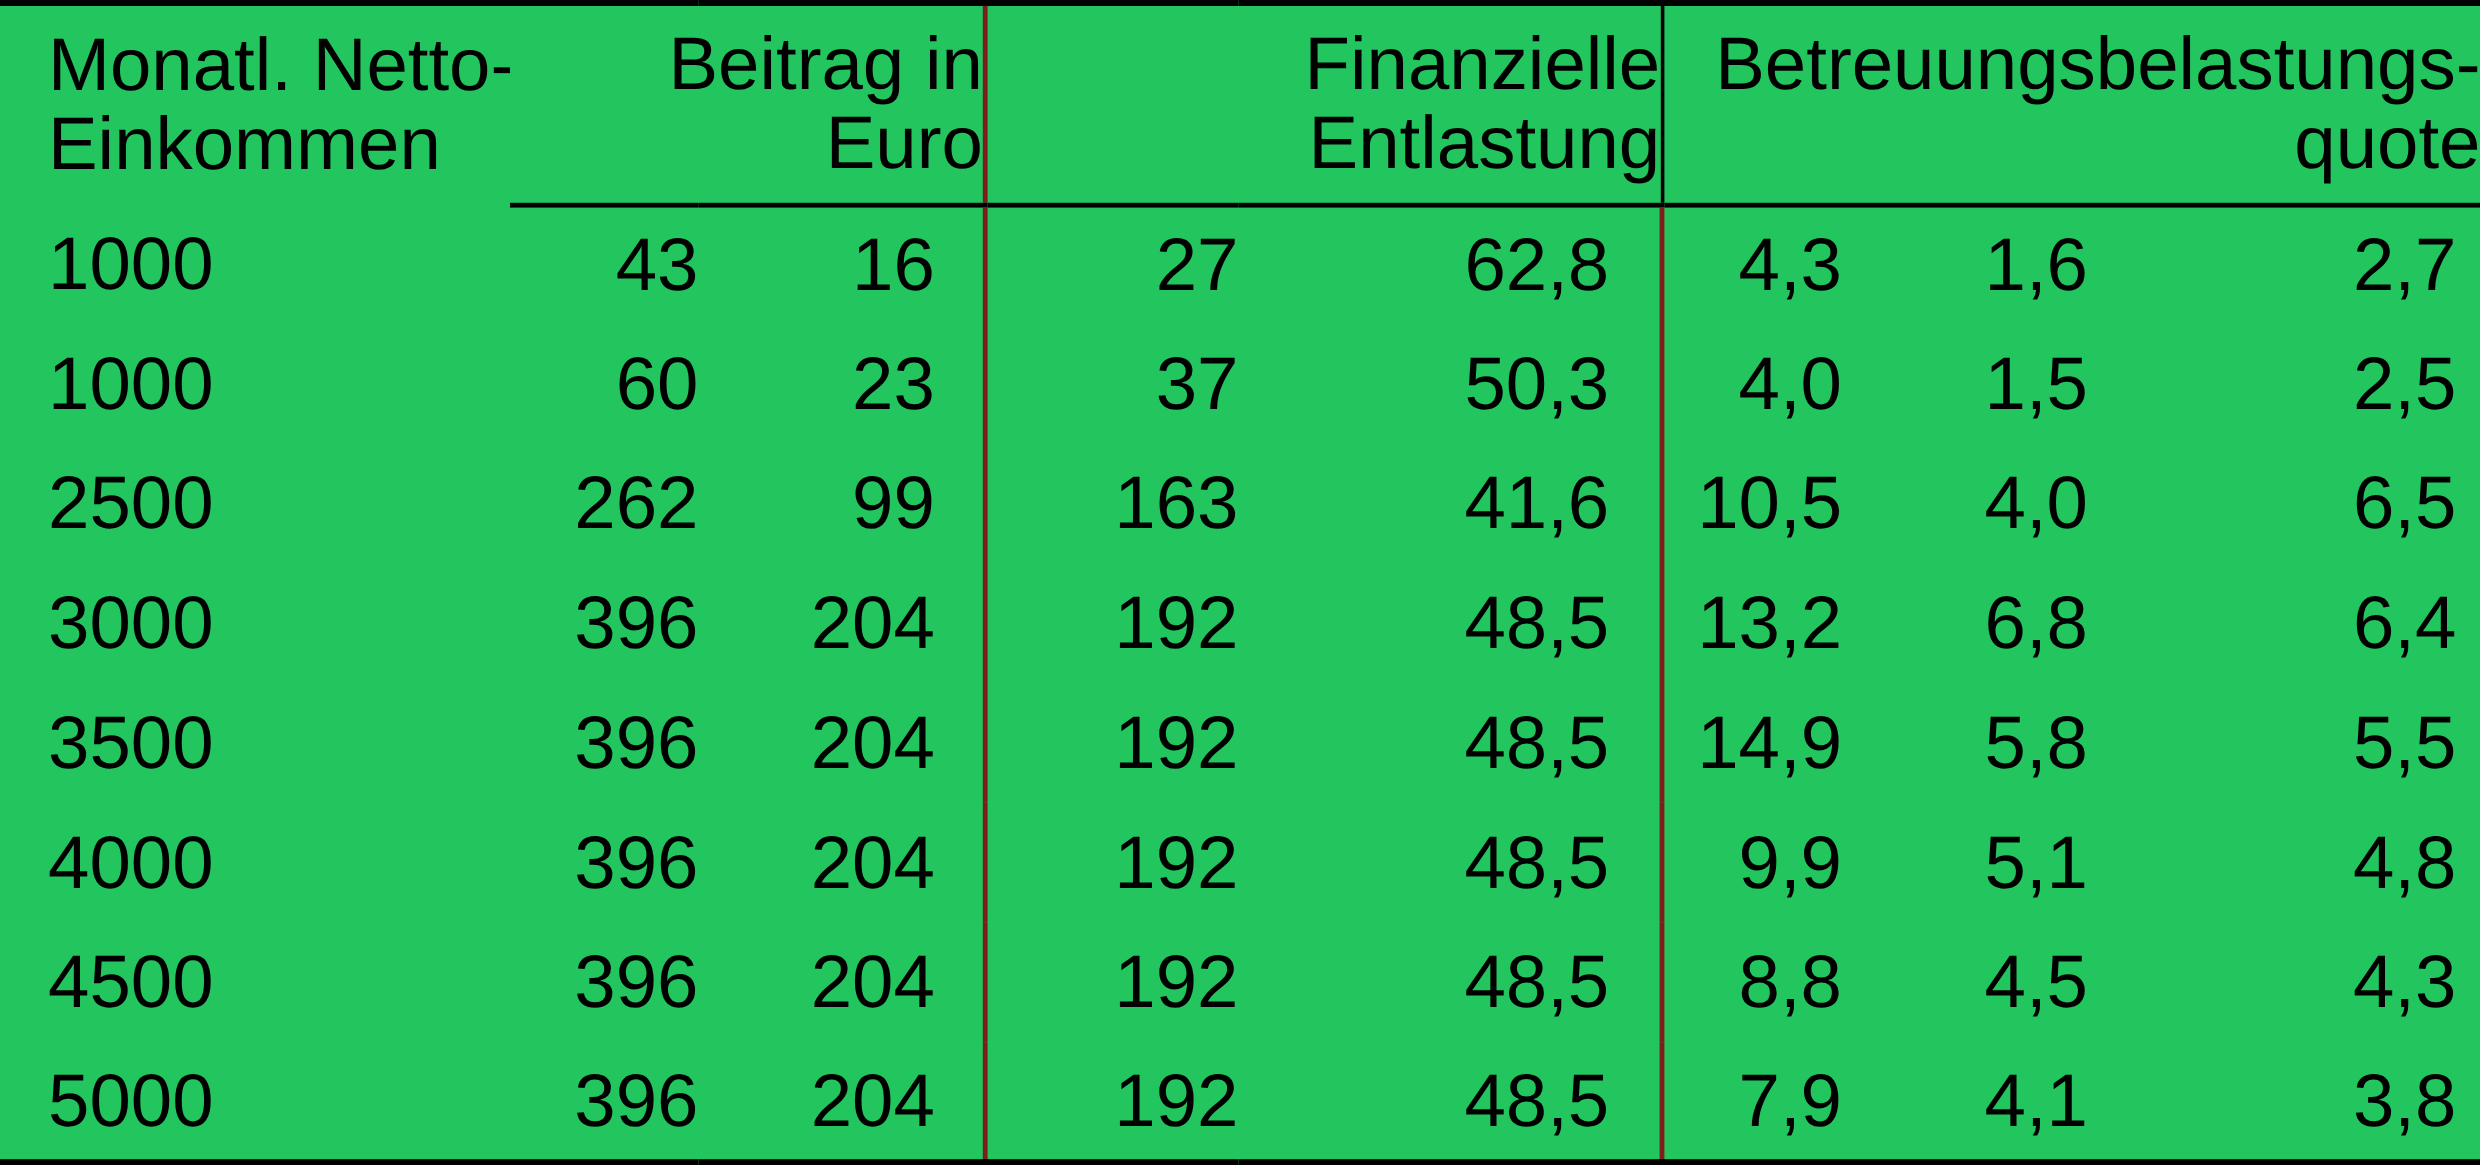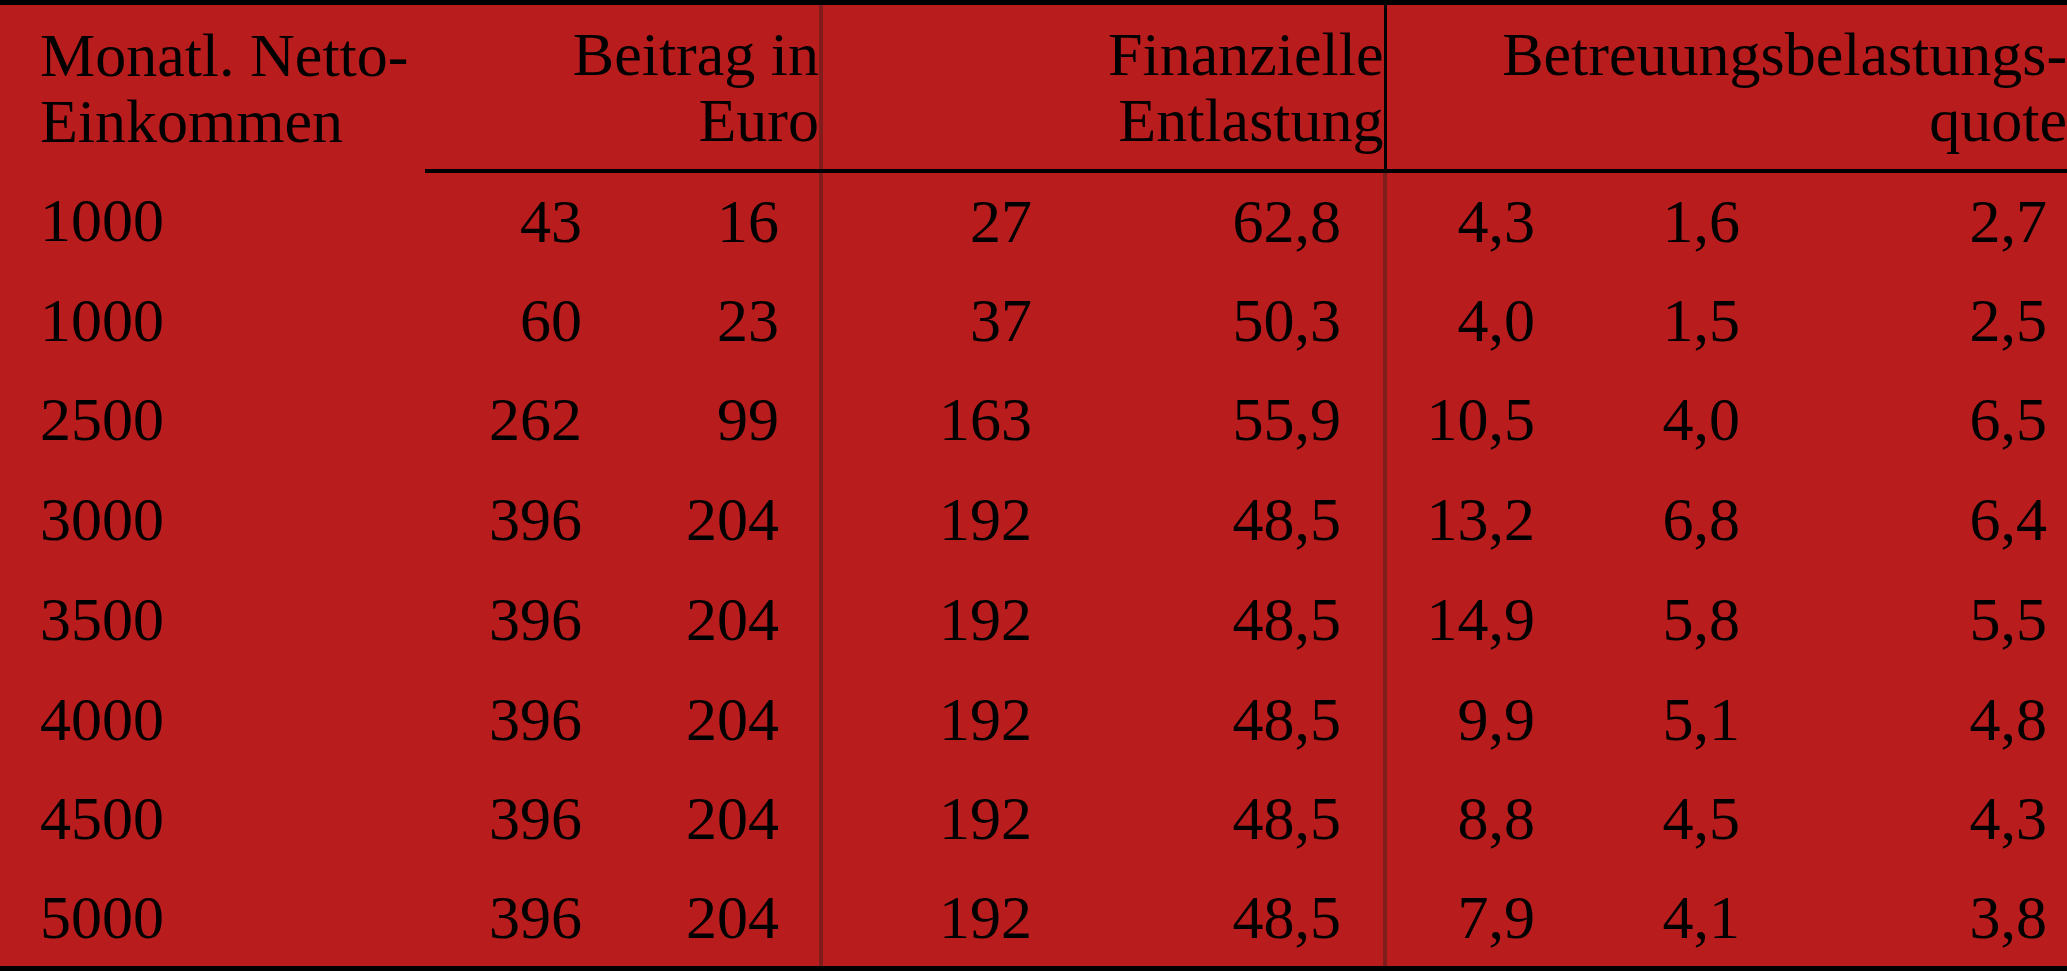--- a/index.html
+++ b/index.html
@@ -12,24 +12,24 @@
     height: 971px;
     overflow: hidden;
   }
   table.paper-table {
     border-collapse: collapse;
     table-layout: fixed;
     width: 2067px;
     height: 971px;
     border-top: 5px solid #000;
     border-bottom: 5px solid #000;
-    font-family: Liberation Serif, serif;
+    font-family: Liberation Sans, sans-serif;
     font-size: 62px;
     color: #000;
-    background: #b91c1c;
+    background: #22c55e;
   }
   th, td {
     font-weight: normal;
     padding: 0;
     vertical-align: middle;
     white-space: nowrap;
     overflow: hidden;
   }
   tr.group-row { height: 168px; }
   tr.sub-row   { height: 116px; }
@@ -100,21 +100,21 @@
       <td class="ar pr42">50,3</td>
       <td class="ar bl">4,0</td>
       <td class="ar">1,5</td>
       <td class="ar pr20">2,5</td>
     </tr>
     <tr>
       <td class="al">2500</td>
       <td class="ar">262</td>
       <td class="ar pr40">99</td>
       <td class="ar bl">163</td>
-      <td class="ar pr42">55,9</td>
+      <td class="ar pr42">41,6</td>
       <td class="ar bl">10,5</td>
       <td class="ar">4,0</td>
       <td class="ar pr20">6,5</td>
     </tr>
     <tr>
       <td class="al">3000</td>
       <td class="ar">396</td>
       <td class="ar pr40">204</td>
       <td class="ar bl">192</td>
       <td class="ar pr42">48,5</td>

